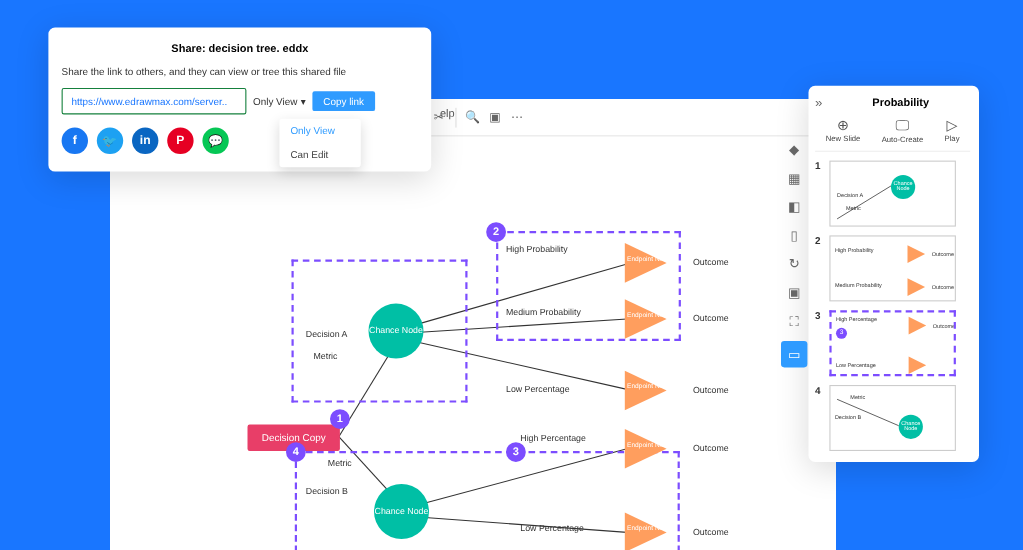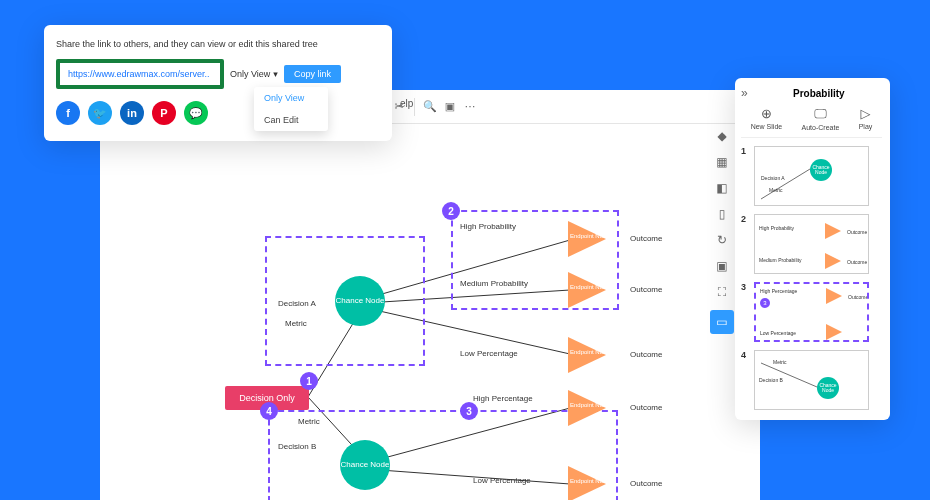--- a/index.html
+++ b/index.html
@@ -16,21 +16,21 @@
 .triangle { position:absolute; width:0; height:0; border-top:18px solid transparent; border-bottom:18px solid transparent; border-left:38px solid #ff9e5e; }
 .tri-label { position:absolute; font-size:6px; color:#fff; text-align:center; line-height:1; }
 .badge { position:absolute; width:18px; height:18px; border-radius:50%; background:#7c4dff; color:#fff; font-size:10px; display:flex; align-items:center; justify-content:center; font-weight:bold; }
 .txt { position:absolute; font-size:8px; color:#333; }
 .outcome { position:absolute; font-size:8px; color:#333; }
 svg.lines { position:absolute; top:0; left:0; width:100%; height:100%; pointer-events:none; }
 .share-modal { position:absolute; left:44px; top:25px; width:348px; background:#fff; border-radius:6px; box-shadow:0 6px 30px rgba(0,0,0,.15); padding:14px 12px 16px; }
 .share-title { font-size:10px; font-weight:bold; text-align:center; margin-bottom:10px; }
 .share-desc { font-size:9px; color:#333; margin-bottom:10px; }
 .share-row { display:flex; gap:6px; align-items:center; margin-bottom:12px; position:relative; }
-.share-url { flex:0 0 168px; font-size:9px; border:4px solid #15803d; padding:6px 8px; color:#1976ff; border-radius:2px; }
+.share-url { flex:0 0 168px; font-size:9px; border:1px solid #15803d; padding:6px 8px; color:#1976ff; border-radius:2px; }
 .perm-sel { font-size:9px; color:#333; display:flex; align-items:center; gap:3px; cursor:pointer; }
 .copy-btn { background:#2f9bff; color:#fff; font-size:9px; border:none; padding:4px 10px; border-radius:2px; cursor:pointer; }
 .perm-drop { position:absolute; left:198px; top:28px; width:74px; background:#fff; box-shadow:0 4px 12px rgba(0,0,0,.15); border-radius:3px; font-size:9px; }
 .perm-drop div { padding:6px 10px; color:#444; cursor:pointer; }
 .perm-drop div:first-child { color:#2f9bff; }
 .share-to { font-size:9px; color:#333; margin-bottom:8px; }
 .socials { display:flex; gap:8px; }
 .sico { width:24px; height:24px; border-radius:50%; display:flex; align-items:center; justify-content:center; color:#fff; font-size:11px; font-weight:bold; }
 .pres-panel { position:absolute; right:40px; top:78px; width:155px; background:#fff; border-radius:6px; box-shadow:0 6px 30px rgba(0,0,0,.15); padding:8px 8px 10px 6px; }
 .pres-head { display:flex; align-items:center; gap:8px; margin-bottom:6px; }
@@ -88,21 +88,21 @@
       <line x1="282" y1="178" x2="470" y2="166" stroke="#333" stroke-width="1"></line>
       <line x1="275" y1="186" x2="470" y2="230" stroke="#333" stroke-width="1"></line>
       <line x1="284" y1="334" x2="470" y2="284" stroke="#333" stroke-width="1"></line>
       <line x1="280" y1="346" x2="470" y2="360" stroke="#333" stroke-width="1"></line>
     </svg>
 
     <div class="dashed-box" style="left:165px;top:112px;width:160px;height:130px"></div>
     <div class="dashed-box" style="left:351px;top:86px;width:168px;height:100px"></div>
     <div class="dashed-box" style="left:168px;top:286px;width:350px;height:92px"></div>
 
-    <div class="decision-node">Decision Only</div>
+    <div class="decision-node">Decision Copy</div>
 
     <span class="txt" style="left:178px;top:175px">Decision A</span>
     <span class="txt" style="left:185px;top:195px">Metric</span>
     <span class="txt" style="left:178px;top:318px">Decision B</span>
     <span class="txt" style="left:198px;top:293px">Metric</span>
 
     <div class="chance" style="left:235px;top:152px">Chance
 Node</div>
     <div class="chance" style="left:240px;top:316px">Chance
 Node</div>
@@ -136,21 +136,22 @@
     <span class="outcome" style="left:530px;top:355px">Outcome</span>
 
     <div class="badge" style="left:200px;top:248px">1</div>
     <div class="badge" style="left:342px;top:78px">2</div>
     <div class="badge" style="left:360px;top:278px">3</div>
     <div class="badge" style="left:160px;top:278px">4</div>
   </div>
 </div>
 
 <div class="share-modal">
-  <div class="share-desc">Share the link to others, and they can view or edit this shared tree</div>
+  <div class="share-title">Share: decision tree. eddx</div>
+  <div class="share-desc">Share the link to others, and they can view or tree this shared file</div>
   <div class="share-row">
     <input class="share-url" readonly="" value="https://www.edrawmax.com/server.." style="">
     <span class="perm-sel"><span>Only View</span> ▾</span>
     <button class="copy-btn">Copy link</button>
     <div class="perm-drop">
       <div>Only View</div>
       <div>Can Edit</div>
     </div>
   </div>
   <div class="socials">

